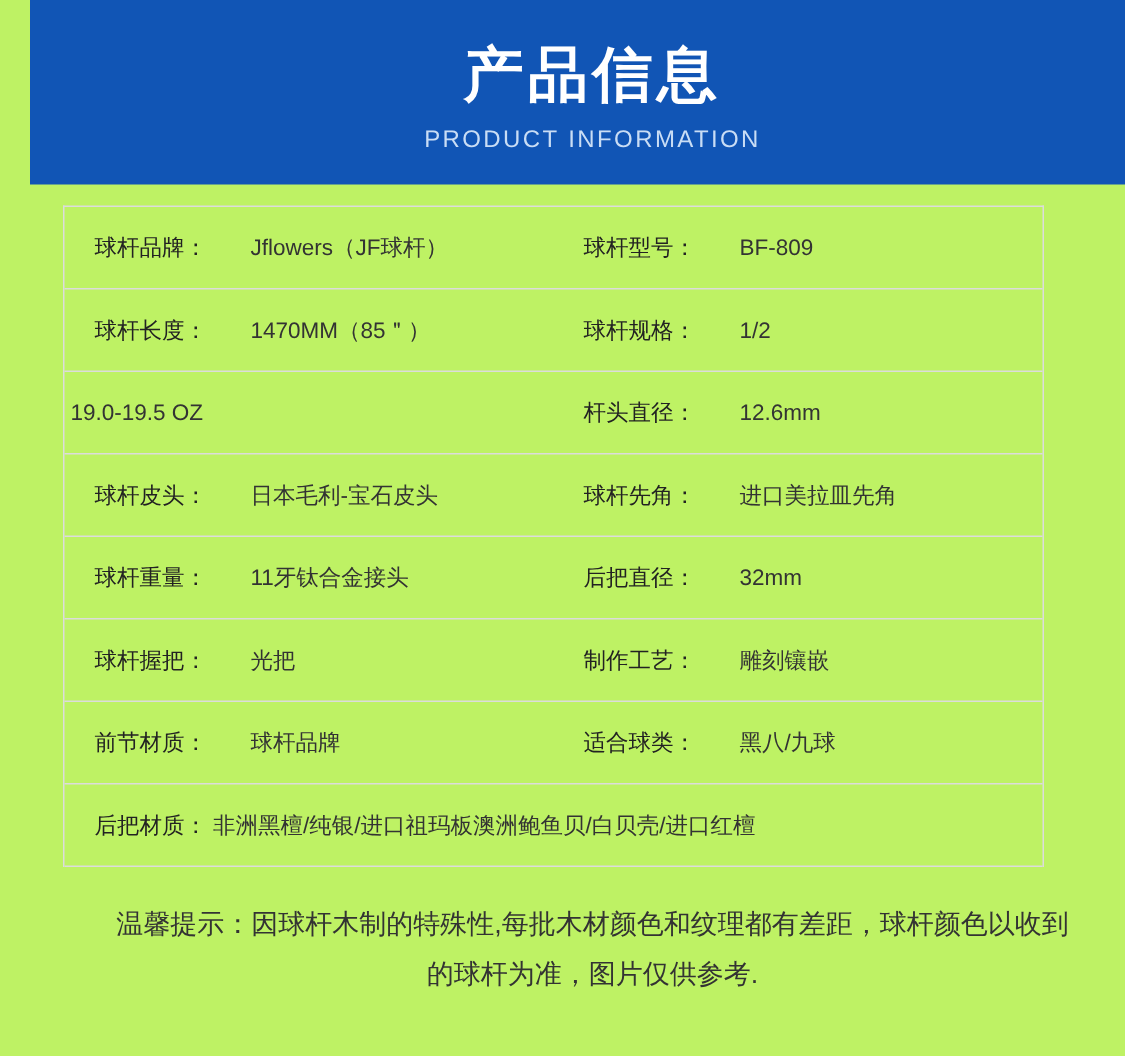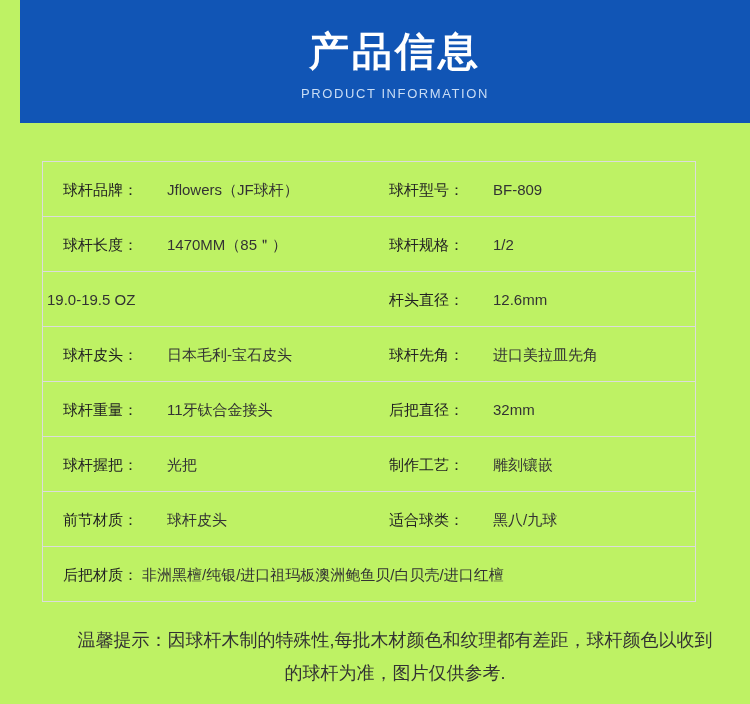--- a/index.html
+++ b/index.html
@@ -35,28 +35,28 @@
   }
   .banner-title {
     color: #ffffff;
     font-size: 40px;
     font-weight: bold;
     letter-spacing: 3px;
     line-height: 1.15;
   }
   .banner-sub {
     color: #c9ddf5;
-    font-size: 13px;
+    font-size: 16px;
     letter-spacing: 1.6px;
     margin-top: 12px;
     font-weight: normal;
   }
   
   .table-wrap {
-    margin: 38px 22px 0 22px;
+    margin: 14px 22px 0 22px;
     border: 1px solid #dcdcdc;
     border-bottom: none;
     box-sizing: border-box;
     width: 654px;
   }
   .row {
     display: flex;
     border-bottom: 1px solid #dcdcdc;
     min-height: 54px;
   }
@@ -176,21 +176,21 @@
       </div>
       <div class="half">
         <div class="cell label">制作工艺：</div>
         <div class="cell value">雕刻镶嵌</div>
       </div>
     </div>
 
     <div class="row">
       <div class="half">
         <div class="cell label">前节材质：</div>
-        <div class="cell value">球杆皮头</div>
+        <div class="cell value">球杆品牌</div>
       </div>
       <div class="half">
         <div class="cell label">适合球类：</div>
         <div class="cell value">黑八/九球</div>
       </div>
     </div>
 
     <div class="row full-row">
       <div class="cell label">后把材质：</div>
       <div class="cell value">非洲黑檀/纯银/进口祖玛板澳洲鲍鱼贝/白贝壳/进口红檀</div>

